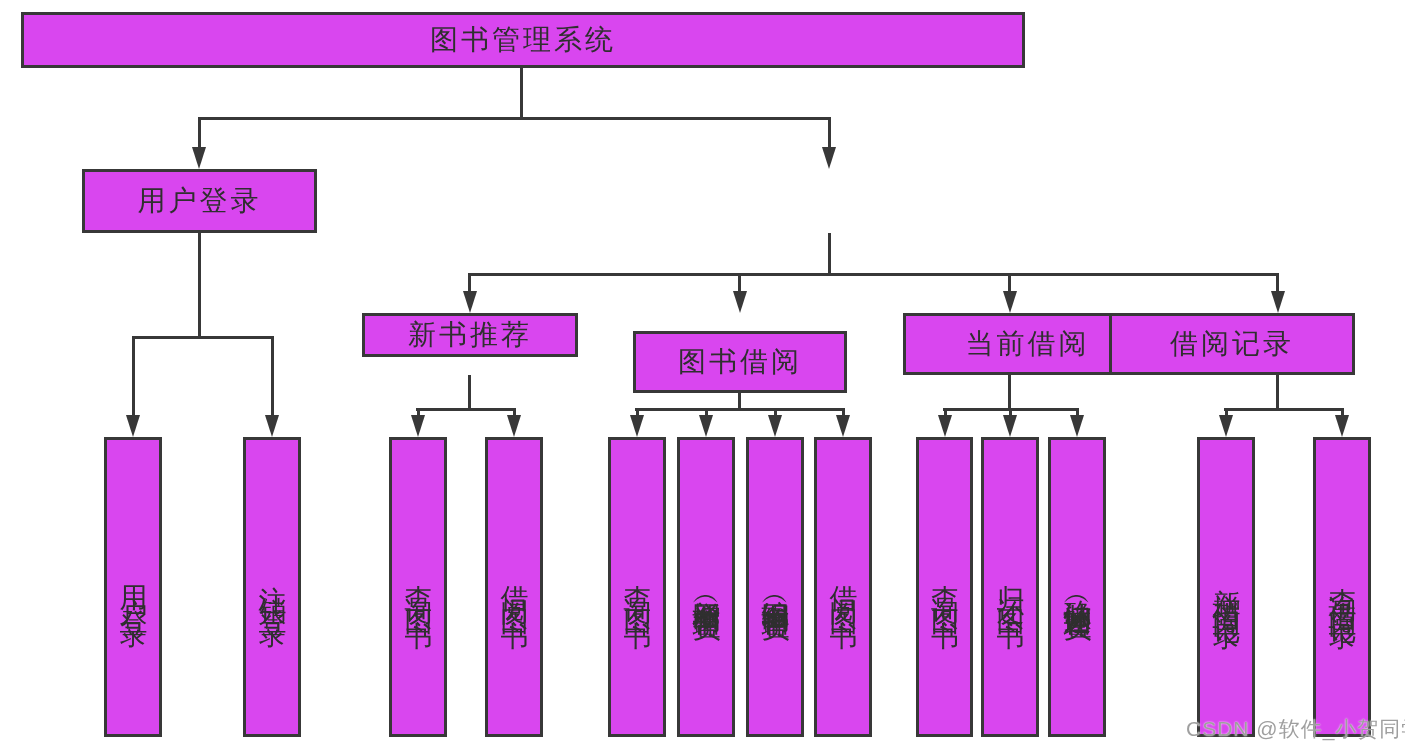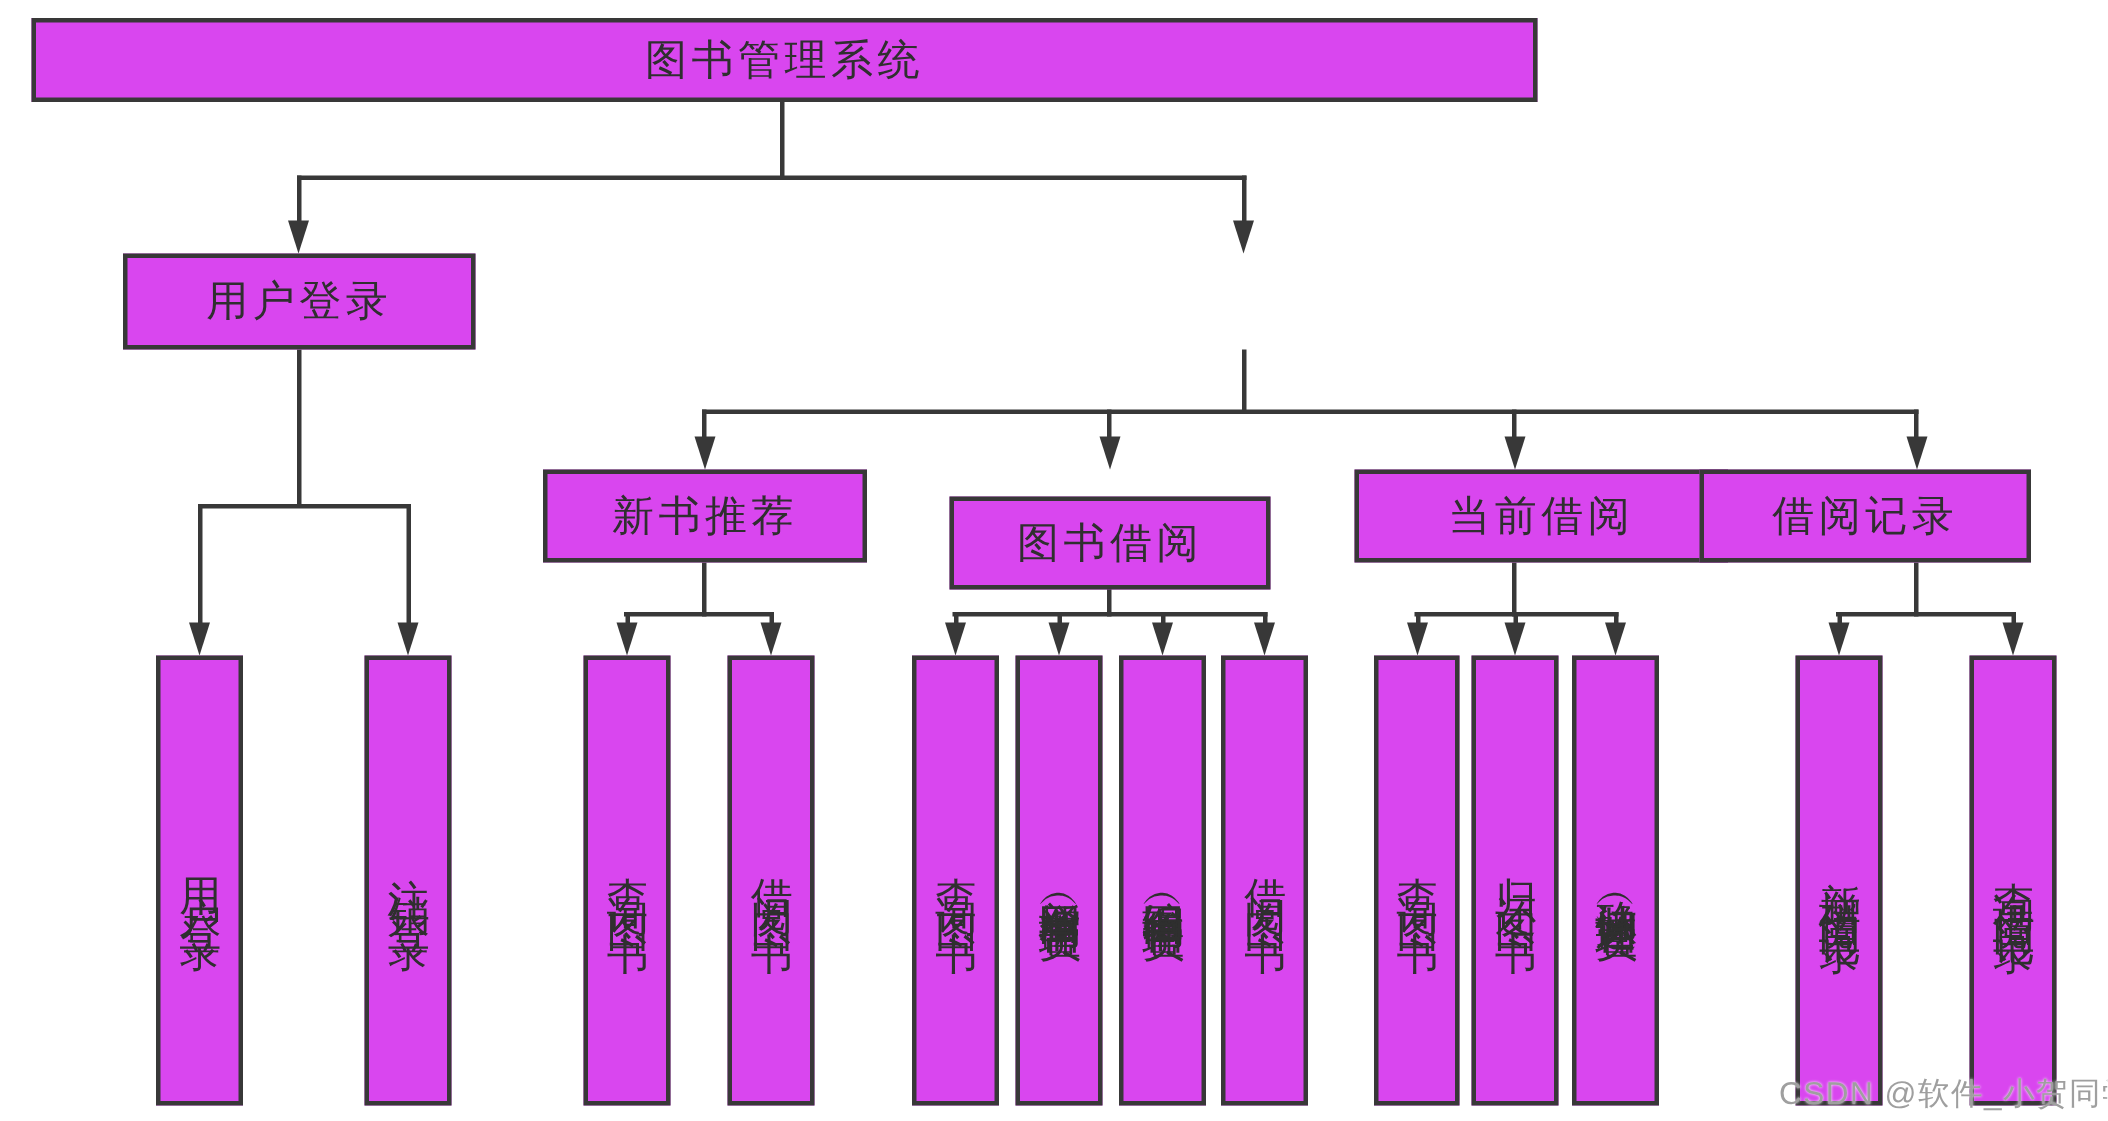--- a/index.html
+++ b/index.html
@@ -118,30 +118,30 @@
   <div class="arr" style="left:1335px;top:415px;"></div>
 
   <div class="box" style="left:21px;top:12px;width:1004px;height:56px;">
     <span>图书管理系统</span>
   </div>
 
   <div class="box" style="left:82px;top:169px;width:235px;height:64px;">
     <span>用户登录</span>
   </div>
 
-  <div class="box" style="left:362px;top:313px;width:216px;height:62px;">
+  <div class="box" style="left:362px;top:313px;width:216px;height:44px;">
     <span>新书推荐</span>
   </div>
   <div class="box" style="left:633px;top:313px;width:214px;height:62px;margin-top:18px;">
     <span>图书借阅</span>
   </div>
   <div class="box" style="left:903px;top:313px;width:249px;height:62px;">
     <span>当前借阅</span>
   </div>
-  <div class="box" style="left:1133px;top:313px;width:221px;height:62px;">
+  <div class="box" style="left:1109px;top:313px;width:246px;height:62px;">
     <span>借阅记录</span>
   </div>
 
   <div class="box vbox" style="left:104px;top:437px;width:58px;height:300px;">
     <span class="txt">用户登录</span>
   </div>
   <div class="box vbox" style="left:243px;top:437px;width:58px;height:300px;">
     <span class="txt">注销登录</span>
   </div>
 

